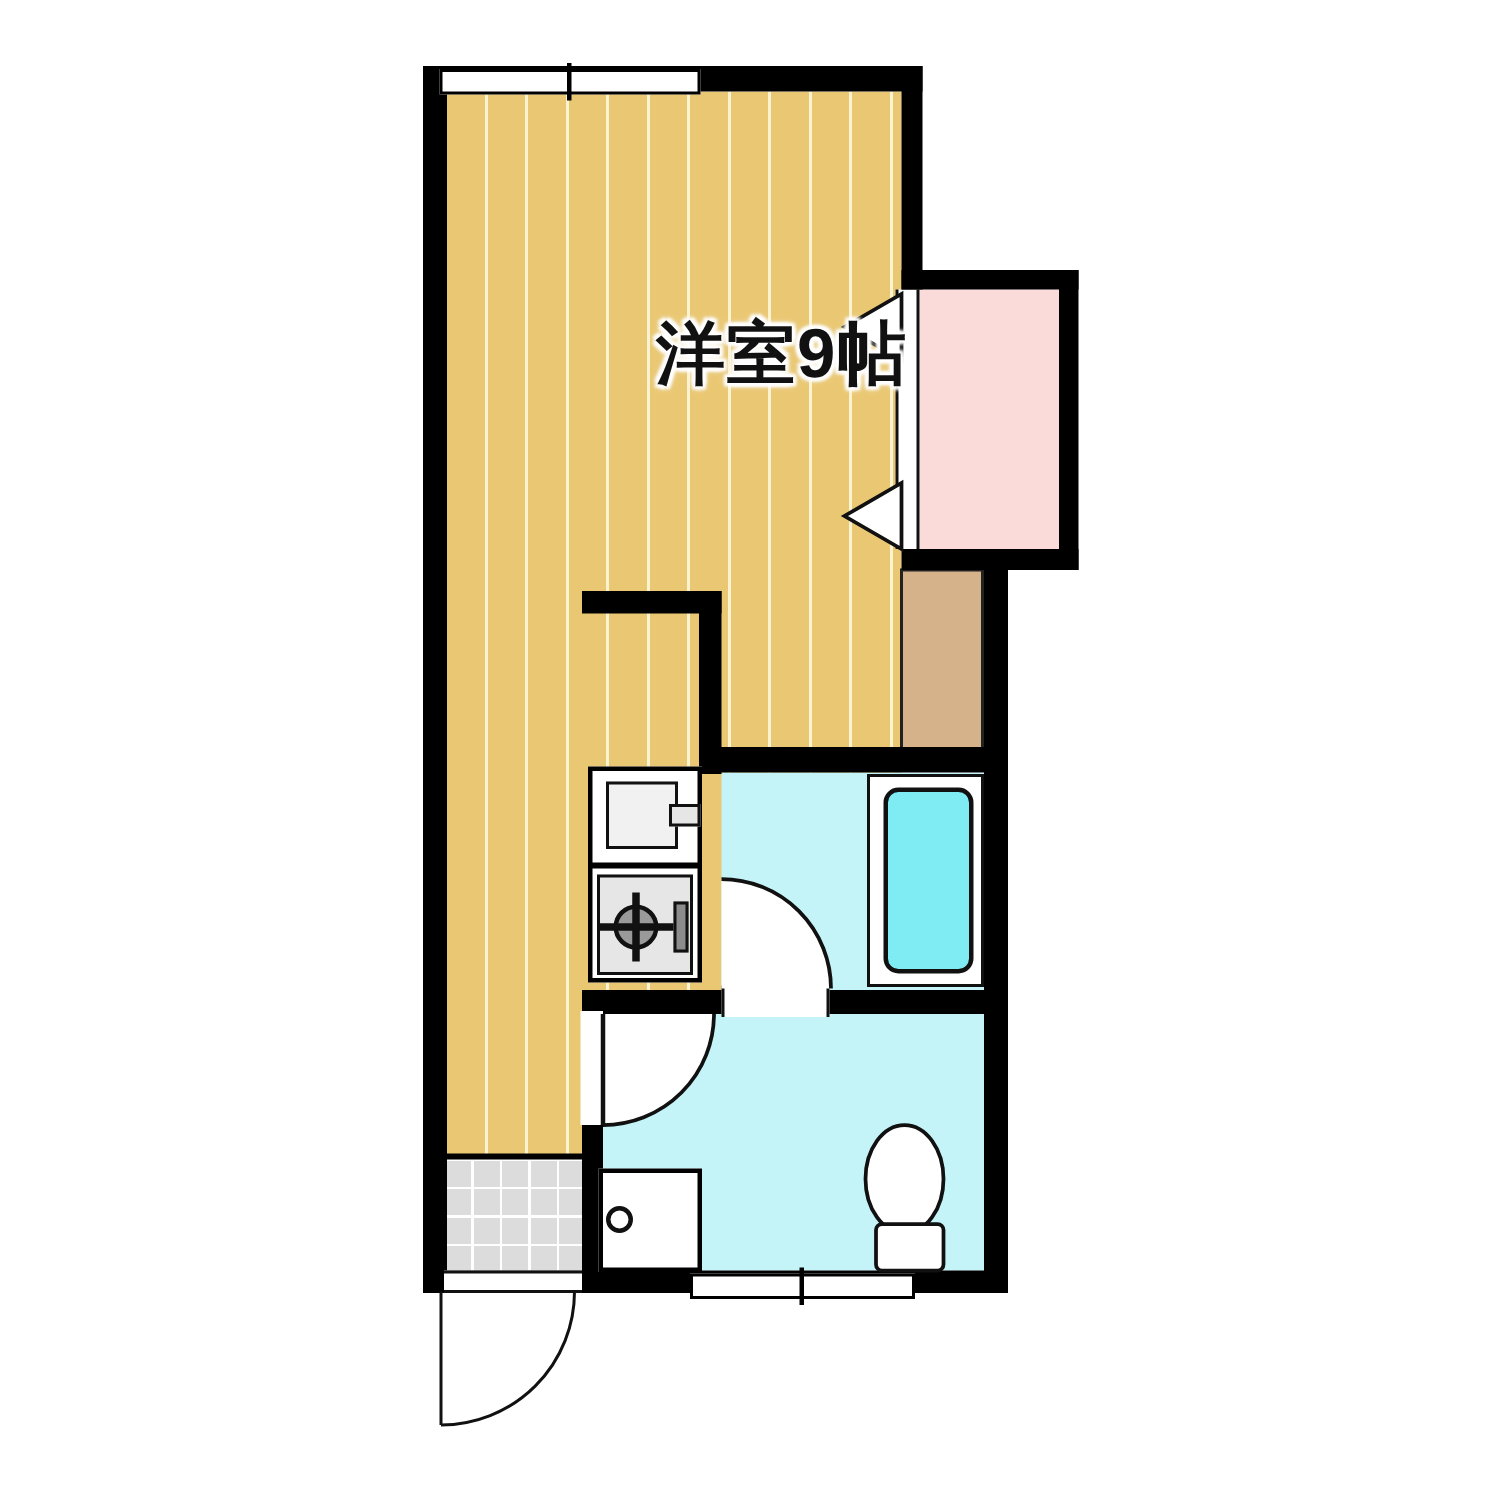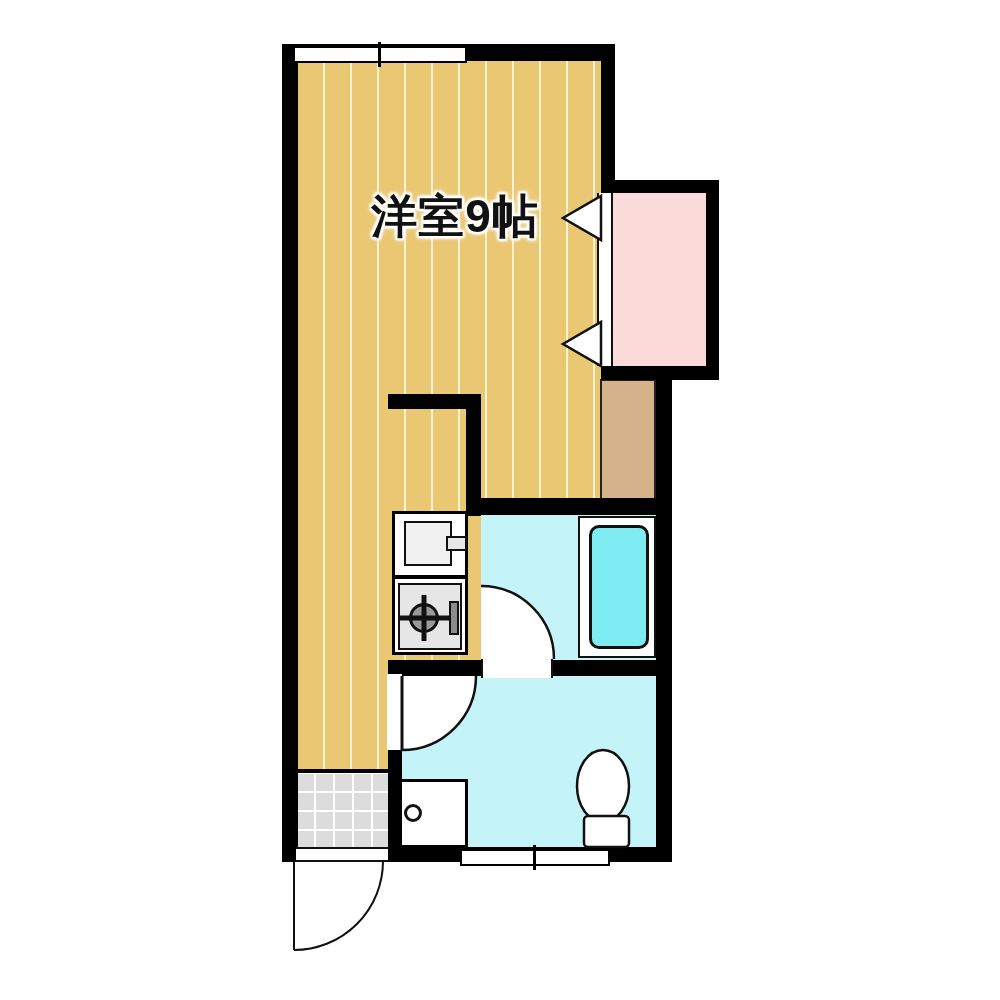--- a/index.html
+++ b/index.html
@@ -15,23 +15,24 @@
     background-image:repeating-linear-gradient(90deg,rgba(255,252,235,0) 0 25px,rgba(255,250,225,.85) 25px 27px);
   }
   .genkan{
     background-color:#dcdcdc;
     background-image:
       repeating-linear-gradient(0deg,rgba(255,255,255,0) 0 17px,#ffffff 17px 19px),
       repeating-linear-gradient(90deg,rgba(255,255,255,0) 0 17px,#ffffff 17px 19px);
   }
   .label{
     position:absolute;color:#111;font-weight:bold;font-size:46px;letter-spacing:1px;
-    text-align:center;white-space:nowrap;
+    text-align:right;white-space:nowrap;
     text-shadow:0 0 4px #fff,0 0 4px #fff,0 0 5px #fff,0 0 6px #fff,
                 -2px -2px 2px #fff,2px -2px 2px #fff,-2px 2px 2px #fff,2px 2px 2px #fff;
+    margin-top:19px;
   }
   svg{position:absolute;left:0;top:0;}
 </style>
 </head>
 <body>
 
 <div id="canvas">
 
   <div class="abs room-main" style="left:298px;top:61px;width:303px;height:710px;"></div>
 

